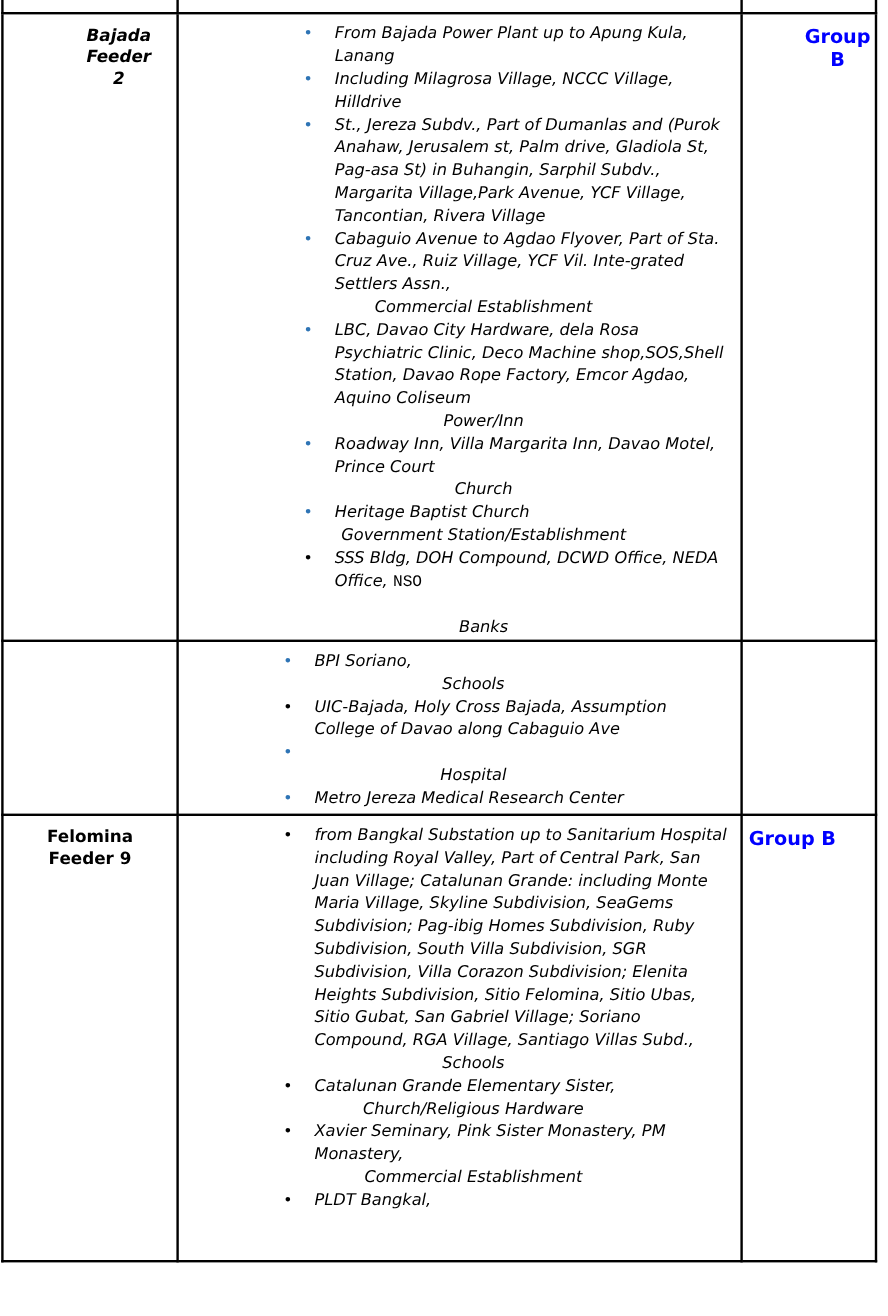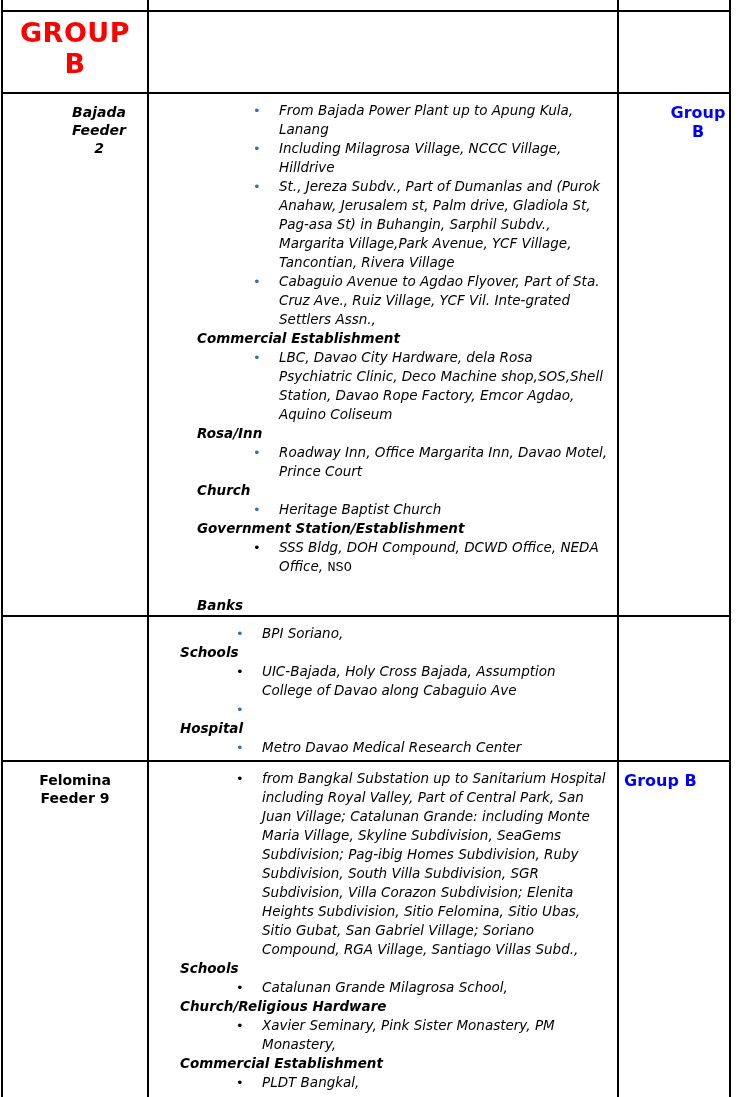--- a/index.html
+++ b/index.html
@@ -28,21 +28,21 @@
     font-weight:bold;font-size:14px;line-height:18px;
     text-align:center;padding-top:9px;
   }
   .feeder.bold-italic{font-style:italic;}
   .feeder.bold{font-style:normal;}
 
   .content{
     font-size:13.5px;line-height:19px;font-style:italic;
     padding:7px 8px 0 31px;
   }
-  .content .h{font-weight:bold;}
+  .content .h{font-weight:normal;text-align:center;}
   .content .li{position:relative;padding-left:82px;min-height:19px;}
   .content .li .bullet{
     position:absolute;left:56px;top:0;font-style:normal;font-size:13px;
   }
   .content .li .bullet.blue{color:var(--bullet-blue,#2e74b5);}
   .content .li .bullet.black{color:#000;}
   .content .up{font-style:normal;font-family:Liberation Mono, monospace;}
   .content .spacer{height:19px;}
 
   .glabel{
@@ -64,75 +64,67 @@
         <col class="c3">
       </colgroup>
 
     <tbody>
         <tr class="r-top">
       <td></td>
       <td></td>
       <td></td>
     </tr>
 
-    <tr class="r-group">
-      <td class="group-cell">
-            <div>GROUP</div>
-            <div>B</div>
-          </td>
-      <td></td>
-      <td></td>
-    </tr>
 
     <tr class="r-bajada">
       <td class="feeder bold-italic">
             <div>Bajada Feeder</div>
             <div>2</div>
           </td>
       <td class="content">
             <div class="li"><span class="bullet blue">•</span><span>From Bajada Power Plant up to Apung Kula, Lanang</span></div>
             <div class="li"><span class="bullet blue">•</span><span>Including Milagrosa Village, NCCC Village, Hilldrive</span></div>
             <div class="li"><span class="bullet blue">•</span><span>St., Jereza Subdv., Part of Dumanlas and (Purok Anahaw, Jerusalem st, Palm drive, Gladiola St, Pag-asa St) in Buhangin,  Sarphil Subdv., Margarita Village,Park Avenue, YCF Village, Tancontian, Rivera Village</span></div>
             <div class="li"><span class="bullet blue">•</span><span>Cabaguio Avenue to Agdao Flyover, Part of Sta. Cruz Ave., Ruiz Village, YCF Vil. Inte-grated Settlers Assn.,</span></div>
             <div class="h">Commercial Establishment</div>
             <div class="li"><span class="bullet blue">•</span><span>LBC, Davao City Hardware, dela Rosa Psychiatric Clinic, Deco Machine shop,SOS,Shell Station, Davao Rope Factory, Emcor Agdao, Aquino Coliseum</span></div>
-            <div class="h">Rosa/Inn</div>
-            <div class="li"><span class="bullet blue">•</span><span>Roadway Inn, Office Margarita Inn, Davao Motel, Prince Court</span></div>
+            <div class="h">Power/Inn</div>
+            <div class="li"><span class="bullet blue">•</span><span>Roadway Inn, Villa Margarita Inn, Davao Motel, Prince Court</span></div>
             <div class="h">Church</div>
             <div class="li"><span class="bullet blue">•</span><span>Heritage Baptist Church</span></div>
             <div class="h">Government Station/Establishment</div>
             <div class="li"><span class="bullet black">•</span><span>SSS Bldg, DOH Compound, DCWD Office, NEDA Office, </span><span class="up">NSO</span></div>
             <div class="spacer"></div>
             <div class="h">Banks</div>
           </td>
       <td class="glabel center">Group B</td>
     </tr>
 
     <tr class="r-bajada2">
       <td></td>
       <td class="content">
             <div class="li"><span class="bullet blue">•</span><span>BPI Soriano,</span></div>
             <div class="h">Schools</div>
             <div class="li"><span class="bullet black">•</span><span>UIC-Bajada, Holy Cross Bajada, Assumption College of Davao along Cabaguio Ave</span></div>
             <div class="li"><span class="bullet blue">•</span><span></span></div>
             <div class="h">Hospital</div>
-            <div class="li"><span class="bullet blue">•</span><span>Metro Davao Medical Research Center</span></div>
+            <div class="li"><span class="bullet blue">•</span><span>Metro Jereza Medical Research Center</span></div>
           </td>
       <td></td>
     </tr>
 
     <tr class="r-bangkal">
       <td class="feeder bold">
             <div>Felomina</div>
             <div>Feeder 9</div>
           </td>
       <td class="content">
             <div class="li"><span class="bullet black">•</span><span>from Bangkal Substation up to Sanitarium Hospital including Royal Valley, Part of Central Park, San Juan Village; Catalunan Grande: including Monte Maria Village, Skyline Subdivision, SeaGems Subdivision; Pag-ibig Homes Subdivision, Ruby Subdivision, South Villa Subdivision, SGR Subdivision, Villa Corazon Subdivision; Elenita Heights Subdivision, Sitio Felomina, Sitio Ubas, Sitio Gubat, San Gabriel Village; Soriano Compound, RGA Village, Santiago Villas Subd.,</span></div>
             <div class="h">Schools</div>
-            <div class="li"><span class="bullet black">•</span><span>Catalunan Grande Milagrosa School,</span></div>
+            <div class="li"><span class="bullet black">•</span><span>Catalunan Grande Elementary Sister,</span></div>
             <div class="h">Church/Religious Hardware</div>
             <div class="li"><span class="bullet black">•</span><span>Xavier Seminary, Pink Sister Monastery, PM Monastery,</span></div>
             <div class="h">Commercial Establishment</div>
             <div class="li"><span class="bullet black">•</span><span>PLDT Bangkal,</span></div>
           </td>
       <td class="glabel left">Group B</td>
     </tr>
 
   </tbody>
     </table>

